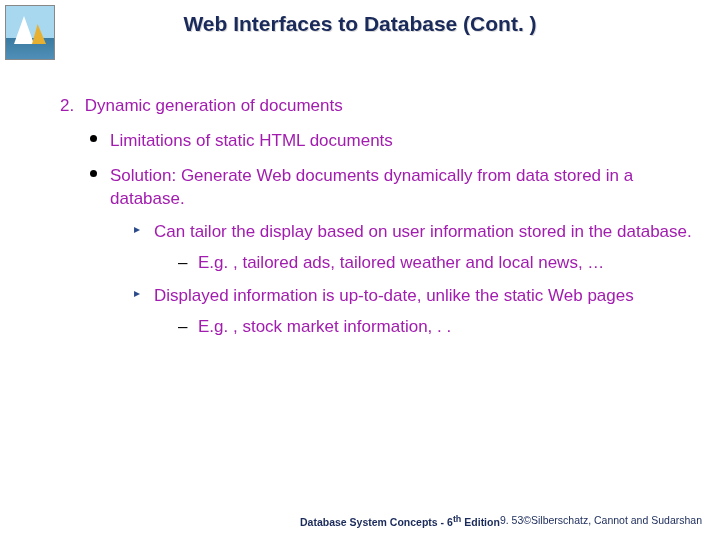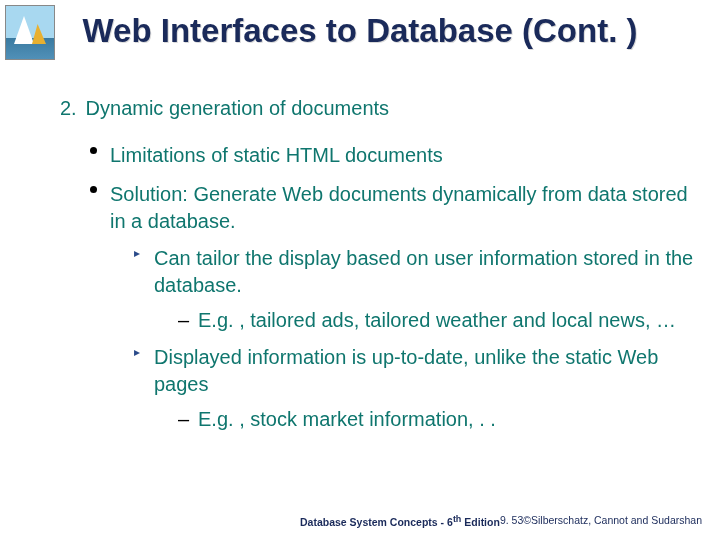--- a/index.html
+++ b/index.html
@@ -31,37 +31,37 @@
       position: absolute;
       top: 18px; left: 26px;
       width: 14px; height: 20px;
       background: #e8b030;
       clip-path: polygon(0 100%, 40% 0, 100% 100%);
     }
     .title {
       position: absolute;
       top: 12px; left: 0; right: 0;
       text-align: center;
-      font-size: 33px;
+      font-size: 21px;
       font-weight: bold;
       color: #1a2a5a;
       text-shadow: 1px 1px 0 rgba(0,0,0,0.15);
     }
     .content {
       position: absolute;
       top: 95px;
       left: 60px;
       right: 20px;
-      font-size: 20px;
-      color: #0f766e;
+      font-size: 17px;
+      color: #a21caf;
       line-height: 1.35;
     }
     .toplist { list-style: none; }
     .top-num { display: inline-block; width: 20px; }
-    .bul1 { list-style: none; margin-left: 30px; margin-top: 20px; }
+    .bul1 { list-style: none; margin-left: 30px; margin-top: 12px; }
     .bul1 > li { position: relative; padding-left: 20px; margin-bottom: 12px; }
     .bul1 > li::before {
       content: ""; position: absolute; left: 0; top: 5px;
       width: 7px; height: 7px; background: #000; border-radius: 50%;
     }
     .bul2 { list-style: none; margin-left: 24px; margin-top: 10px; }
     .bul2 > li { position: relative; padding-left: 20px; margin-bottom: 10px; }
     .bul2 > li::before {
       content: "\25B8"; position: absolute; left: 0; top: 0;
       color: #2a4a8a; font-size: 12px;

